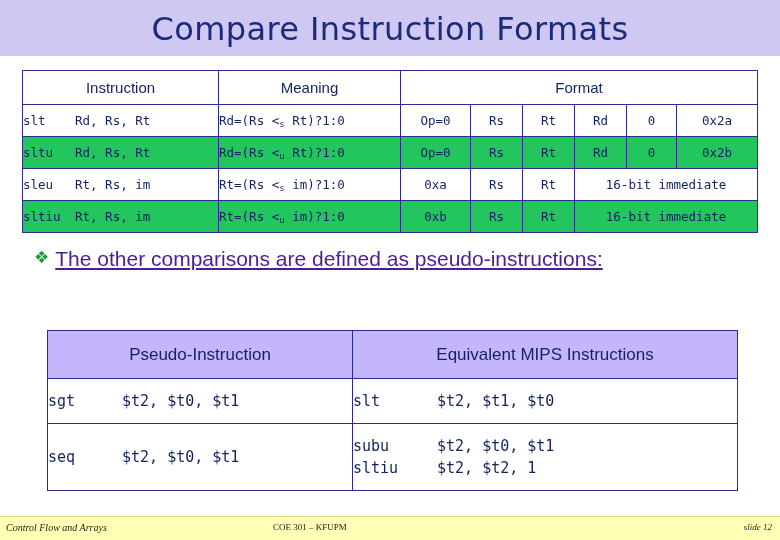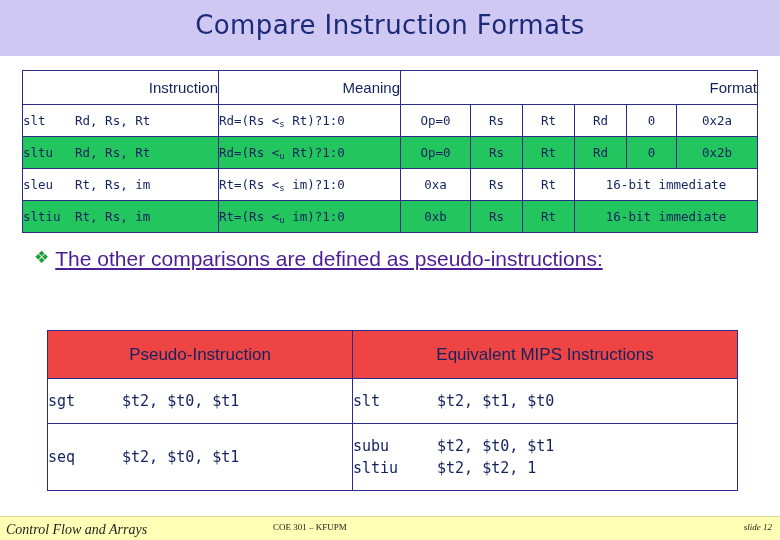--- a/index.html
+++ b/index.html
@@ -28,21 +28,21 @@
     height: 56px;
     background: #cfc8f2;
   }
   .title-text {
     position: absolute;
     left: 0;
     top: 10px;
     width: 780px;
     text-align: center;
     font-family: "DejaVu Sans", sans-serif;
-    font-size: 26px;
+    font-size: 32px;
     color: #1c2a7a;
     letter-spacing: 0.4px;
   }
   
   .fmt-table {
     position: absolute;
     left: 22px;
     top: 70px;
     width: 735px;
     border-collapse: collapse;
@@ -52,21 +52,21 @@
     border: 1px solid #2b2b8f;
     padding: 0;
     height: 31px;
     vertical-align: middle;
     font-weight: normal;
   }
   .fmt-table th {
     font-family: "Liberation Sans", sans-serif;
     font-size: 15px;
     color: #13235e;
-    text-align: right;
+    text-align: center;
     height: 33px;
   }
   .mono {
     font-family: "DejaVu Sans Mono", monospace;
     font-size: 12.5px;
     font-weight: bold;
     color: #13235e;
   }
   .cell-center { text-align: center; }
   .cell-left { text-align: left; padding-left: 8px; }
@@ -115,21 +115,21 @@
     border-collapse: collapse;
     table-layout: fixed;
   }
   .pseudo-table td, .pseudo-table th {
     border: 1px solid #2b2b8f;
     padding: 0;
     vertical-align: middle;
     font-weight: normal;
   }
   .pseudo-table th {
-    background: #ef4444;
+    background: #c4b5fd;
     height: 47px;
     font-family: "Liberation Sans", sans-serif;
     font-size: 17px;
     color: #13235e;
     text-align: center;
   }
   .pseudo-table td {
     height: 44px;
     background: #ffffff;
   }
@@ -166,21 +166,21 @@
     width: 780px;
     height: 23px;
     background: #ffffb5;
     border-top: 1px solid #d8d88f;
   }
   .footer-left {
     position: absolute;
     left: 6px;
     top: 5px;
     font-family: "Liberation Serif", serif;
-    font-size: 14px;
+    font-size: 10px;
     font-style: italic;
     color: #222222;
     text-align: center;
   }
   .footer-center {
     position: absolute;
     left: 0;
     top: 5px;
     width: 620px;
     text-align: center;

